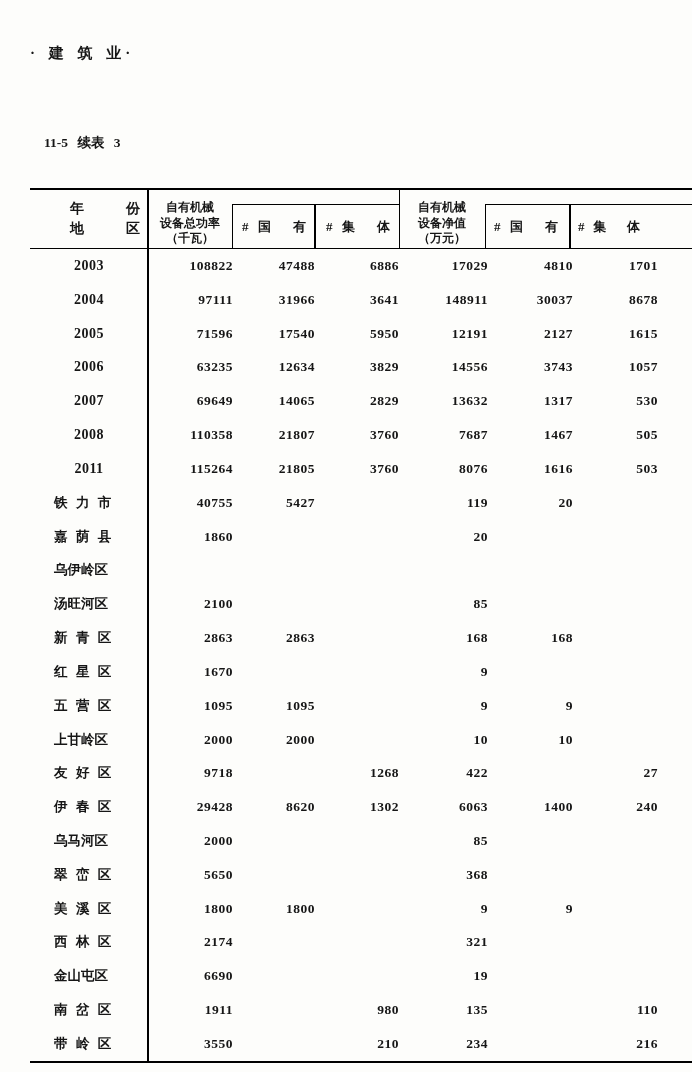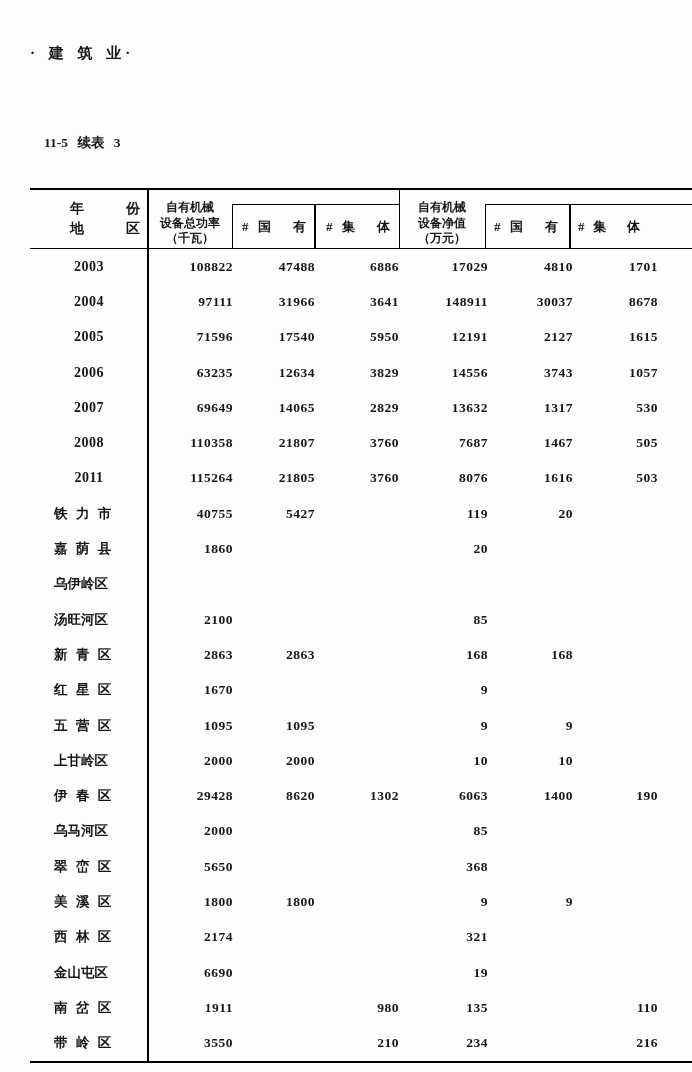--- a/index.html
+++ b/index.html
@@ -274,29 +274,38 @@
   <div class="trow">
     <div class="row-label lbl-region">上甘岭区</div>
     <div class="cell c1">2000</div>
     <div class="cell c2">2000</div>
     <div class="cell c3"></div>
     <div class="cell c4">10</div>
     <div class="cell c5">10</div>
     <div class="cell c6"></div>
   </div>
 
+  <div class="trow">
+    <div class="row-label lbl-region">友 好 区</div>
+    <div class="cell c1">9718</div>
+    <div class="cell c2"></div>
+    <div class="cell c3">1268</div>
+    <div class="cell c4">422</div>
+    <div class="cell c5"></div>
+    <div class="cell c6">27</div>
+  </div>
 
   <div class="trow">
     <div class="row-label lbl-region">伊 春 区</div>
     <div class="cell c1">29428</div>
     <div class="cell c2">8620</div>
     <div class="cell c3">1302</div>
     <div class="cell c4">6063</div>
     <div class="cell c5">1400</div>
-    <div class="cell c6">190</div>
+    <div class="cell c6">240</div>
   </div>
 
   <div class="trow">
     <div class="row-label lbl-region">乌马河区</div>
     <div class="cell c1">2000</div>
     <div class="cell c2"></div>
     <div class="cell c3"></div>
     <div class="cell c4">85</div>
     <div class="cell c5"></div>
     <div class="cell c6"></div>

